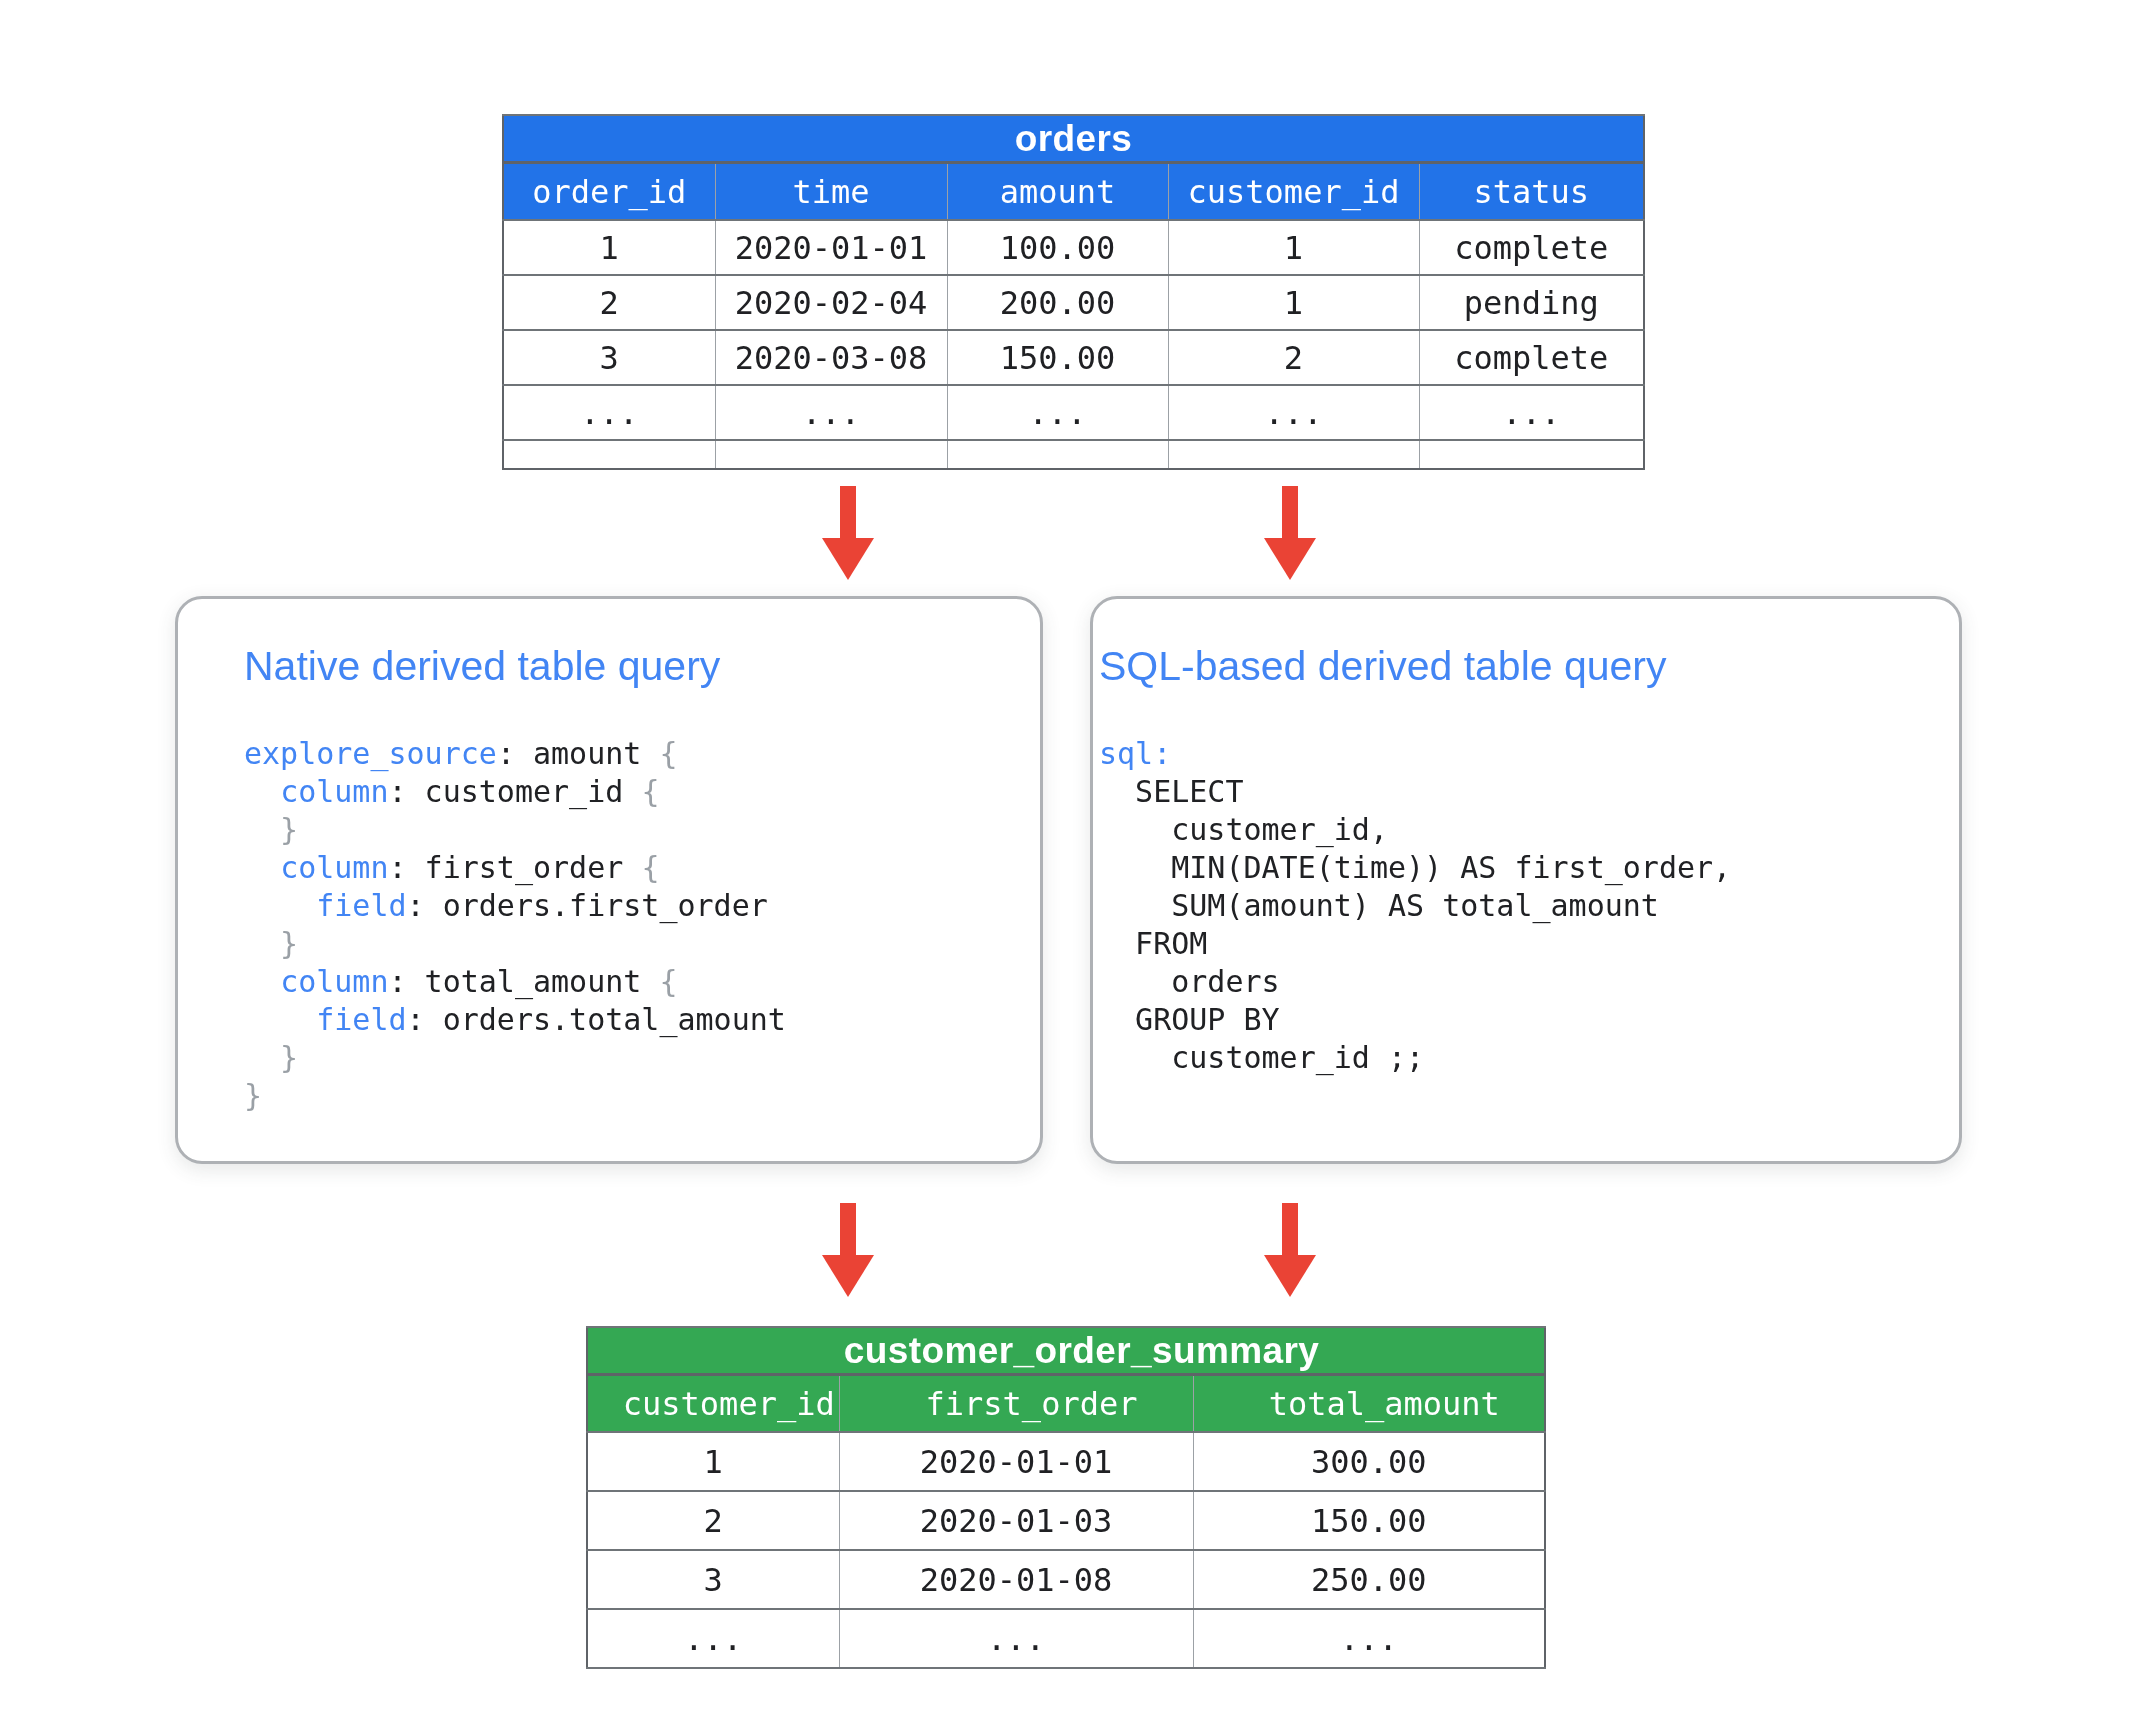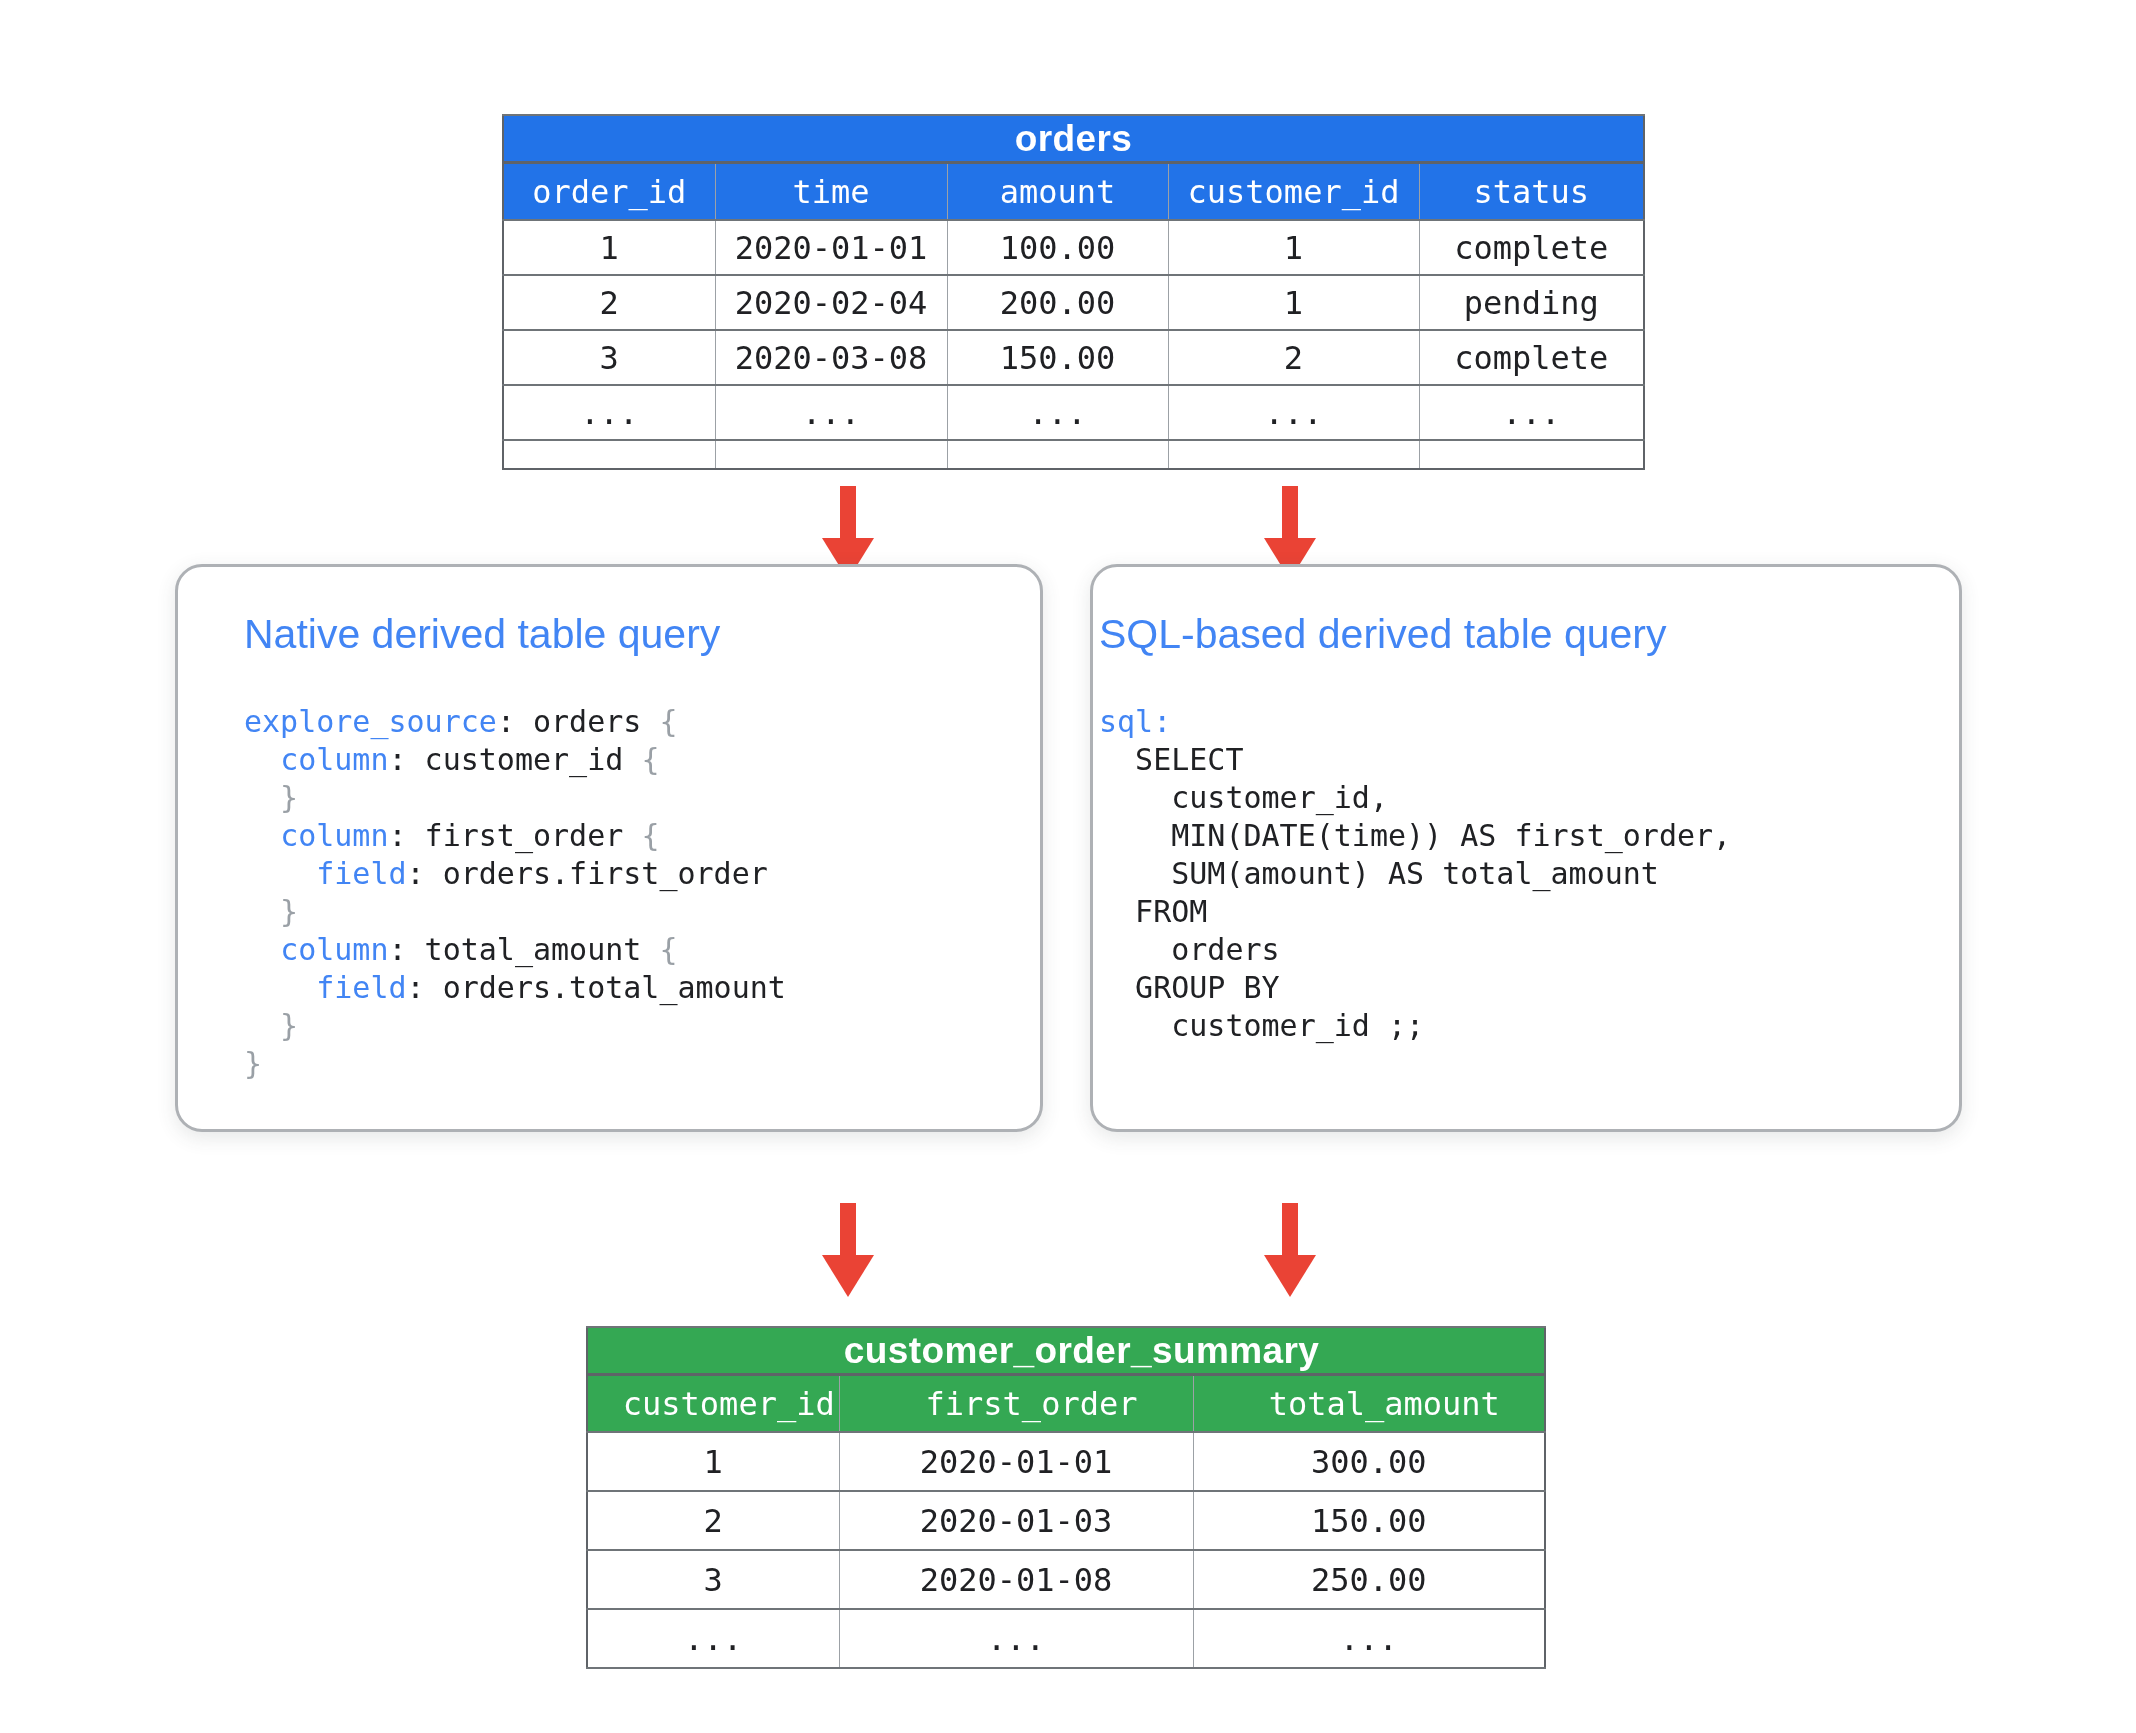--- a/index.html
+++ b/index.html
@@ -74,21 +74,21 @@
     border-left:26px solid transparent; border-right:26px solid transparent;
     border-top:42px solid var(--red);}
   .arrow-tl{left:822px; top:486px;}
   .arrow-tr{left:1264px; top:486px;}
   .arrow-bl{left:822px; top:1203px;}
   .arrow-br{left:1264px; top:1203px;}
 
   
   .card{
     position:absolute;
-    top:564px;
+    top:596px;
     height:568px;
     box-sizing:border-box;
     background:var(--white);
     border:3.6px solid var(--card-border);
     border-radius:27px;
     box-shadow:0 5.3px 19.6px rgba(60,64,67,0.12);
     padding:43px 36px 0 66px;
   }
   .card-left{left:175px; width:868px;}
   .card-right{left:1090px; width:872px;padding-left:6px;}
@@ -176,21 +176,21 @@
     <div class="head"></div>
   </div>
   <div class="arrow arrow-tr">
     <div class="shaft"></div>
     <div class="head"></div>
   </div>
 
   <section class="card card-left">
     <h2 class="card-title">Native derived table query</h2>
     <div class="code">
-      <div class="code-line"><span class="tok kw">explore_source</span><span class="tok plain">: orders </span><span class="tok brace">{</span></div>
+      <div class="code-line"><span class="tok kw">explore_source</span><span class="tok plain">: amount </span><span class="tok brace">{</span></div>
       <div class="code-line"><span class="tok plain">  </span><span class="tok kw">column</span><span class="tok plain">: customer_id </span><span class="tok brace">{</span></div>
       <div class="code-line"><span class="tok brace">  }</span></div>
       <div class="code-line"><span class="tok plain">  </span><span class="tok kw">column</span><span class="tok plain">: first_order </span><span class="tok brace">{</span></div>
       <div class="code-line"><span class="tok plain">    </span><span class="tok kw">field</span><span class="tok plain">: orders.first_order</span></div>
       <div class="code-line"><span class="tok brace">  }</span></div>
       <div class="code-line"><span class="tok plain">  </span><span class="tok kw">column</span><span class="tok plain">: total_amount </span><span class="tok brace">{</span></div>
       <div class="code-line"><span class="tok plain">    </span><span class="tok kw">field</span><span class="tok plain">: orders.total_amount</span></div>
       <div class="code-line"><span class="tok brace">  }</span></div>
       <div class="code-line"><span class="tok brace">}</span></div>
     </div>

